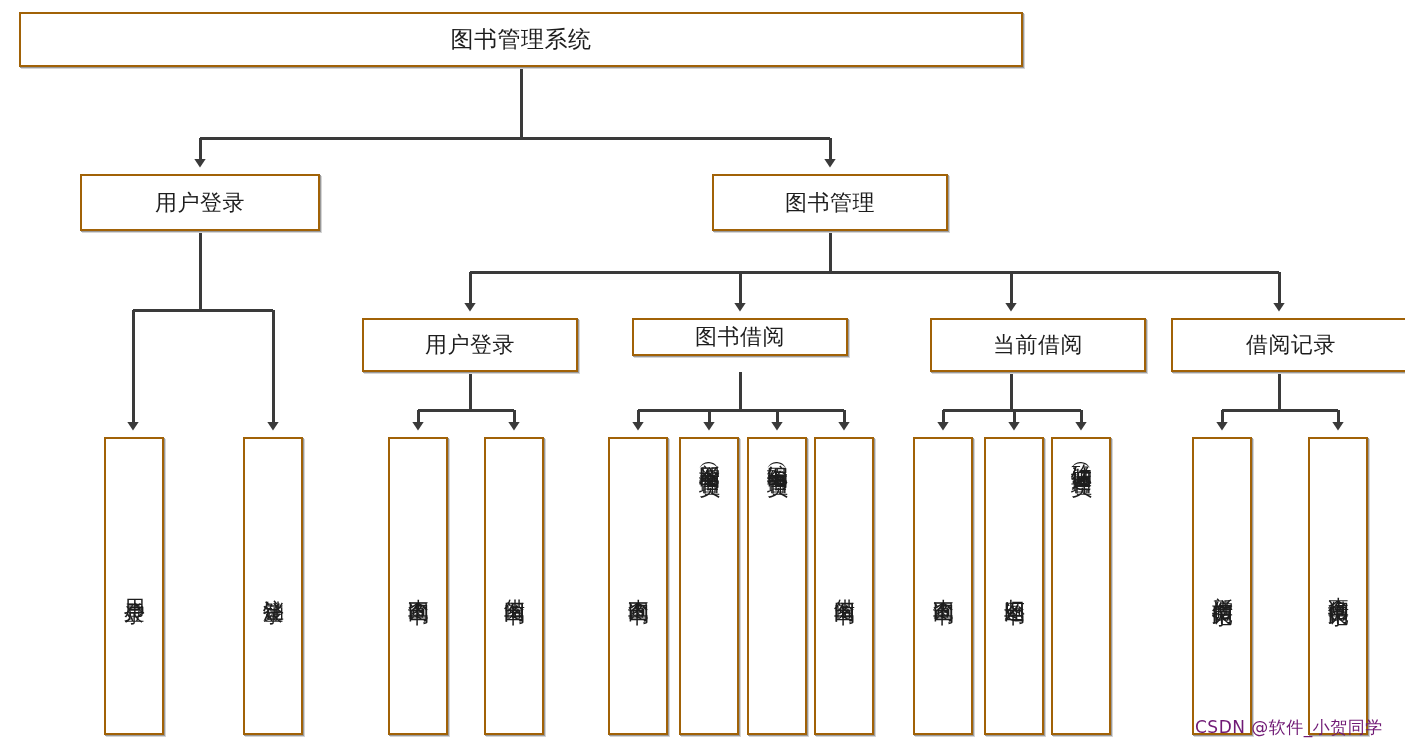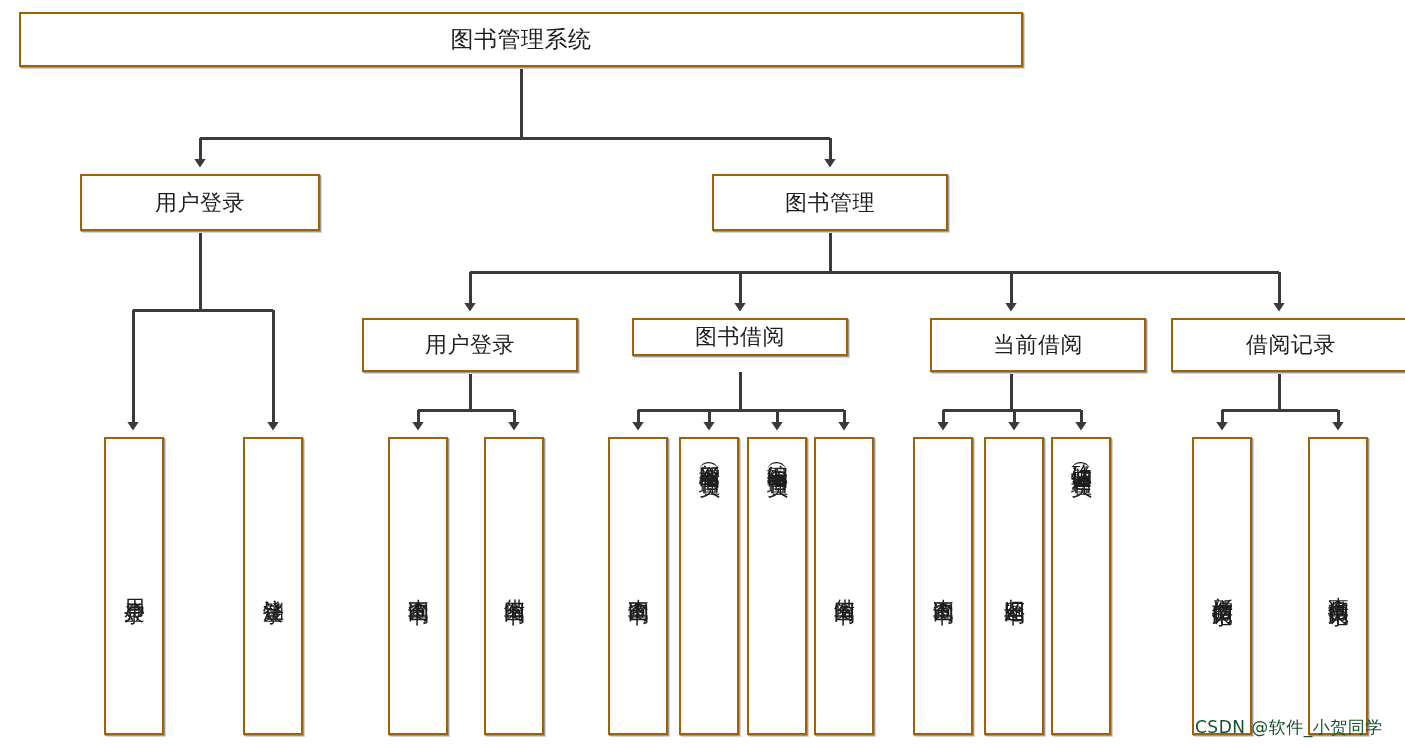--- a/index.html
+++ b/index.html
@@ -65,21 +65,21 @@
     letter-spacing: 2px;
     white-space: nowrap;
   }
   .node.vert.mid {
     align-items: center;
     padding-top: 0;
   }
   .watermark {
     position: absolute;
     font-size: 17px;
-    color: #14532d;
+    color: #701a75;
     white-space: nowrap;
     letter-spacing: 0.5px;
   }
 </style>
 </head>
 <body>
 
 <div id="canvas">
 
   <svg id="wires" viewBox="0 0 1405 747" xmlns="http://www.w3.org/2000/svg">

